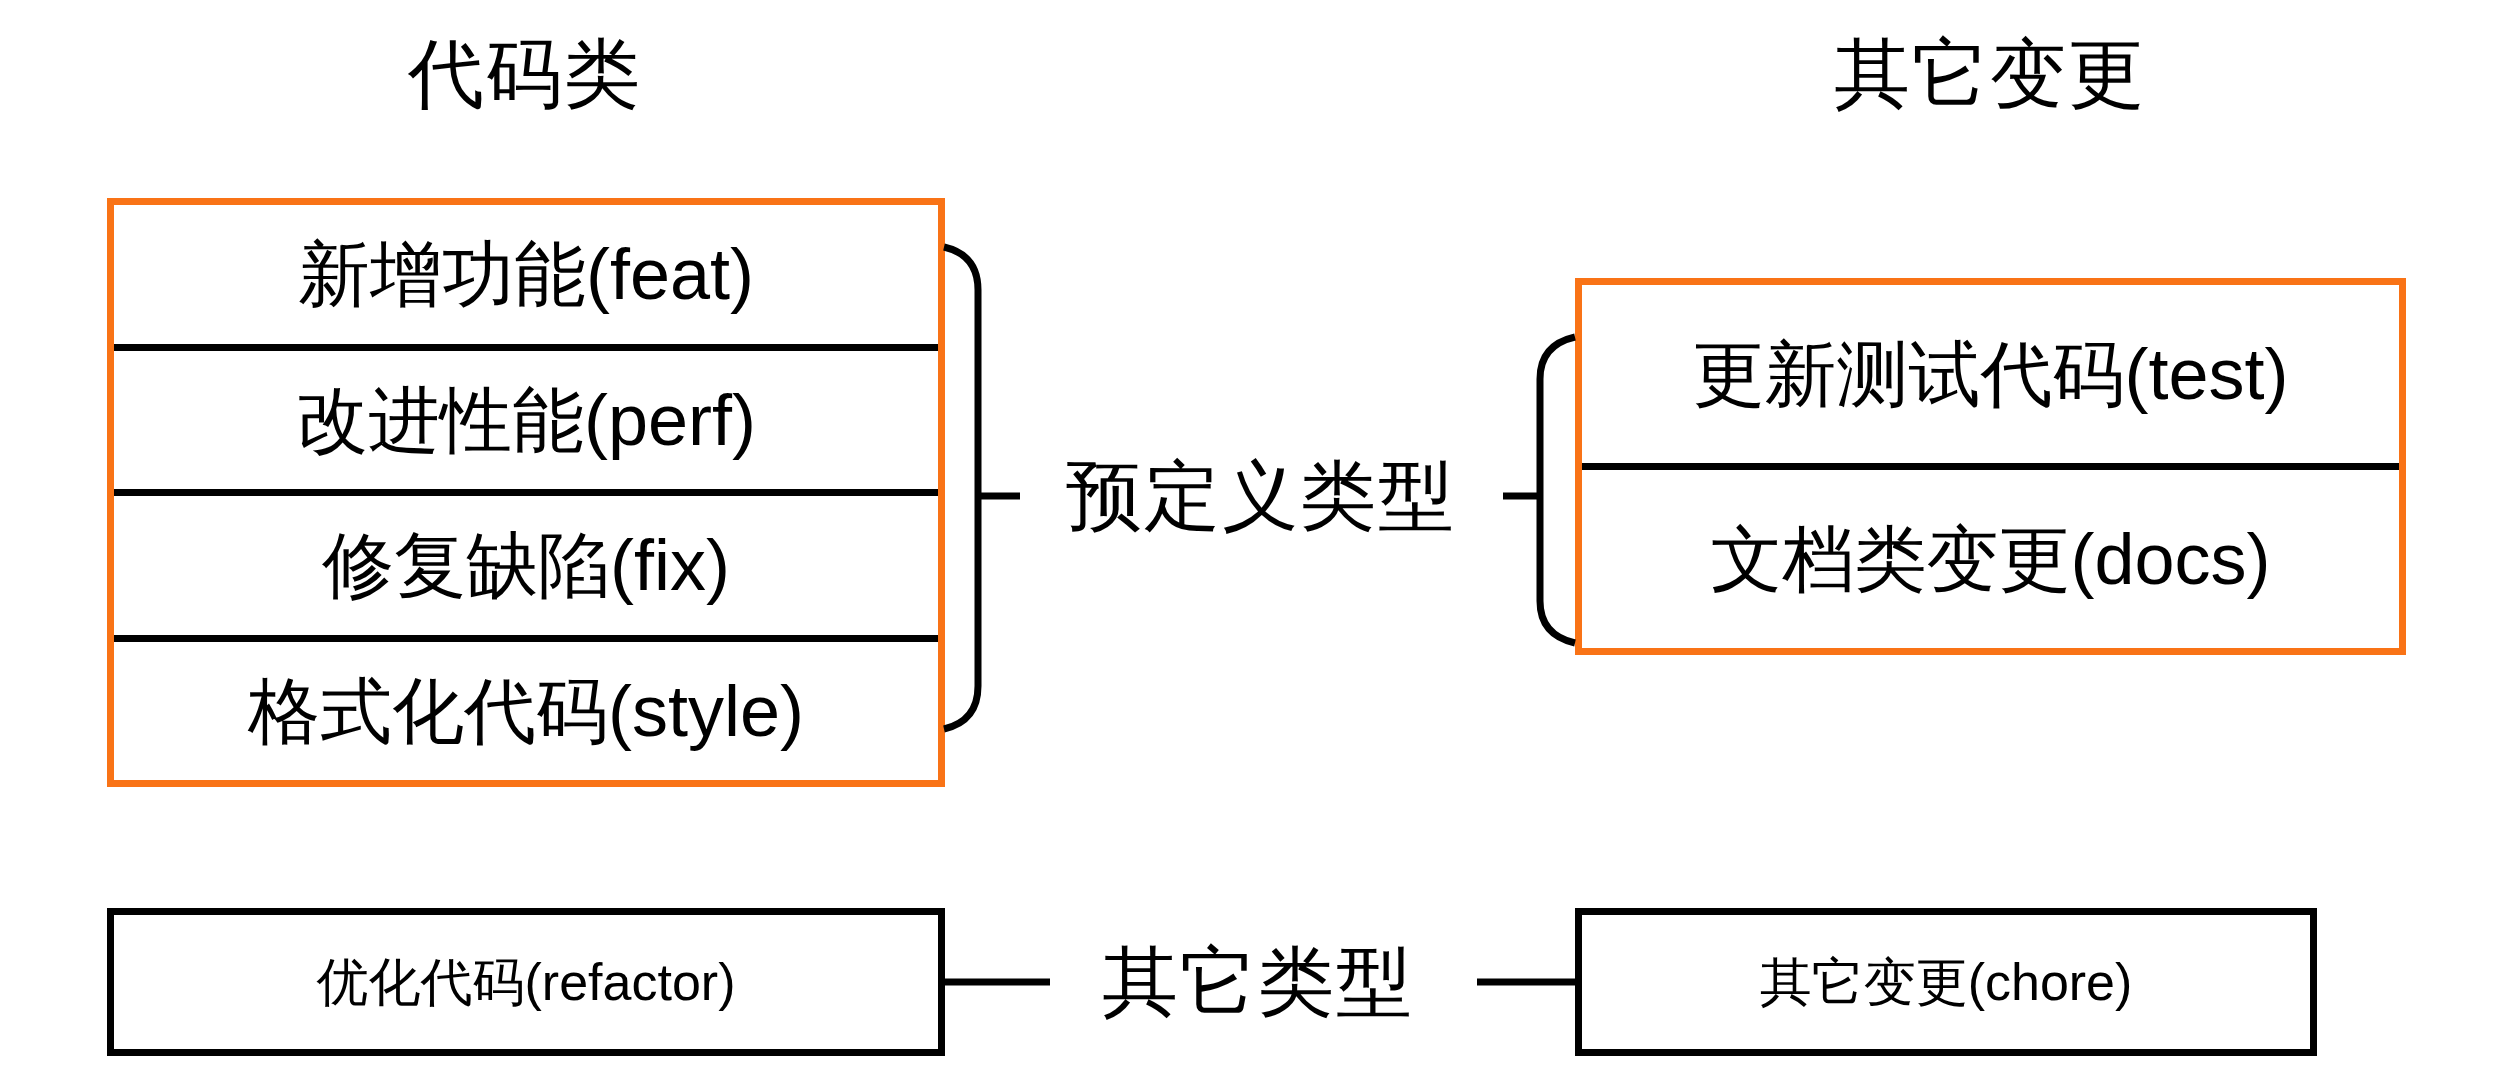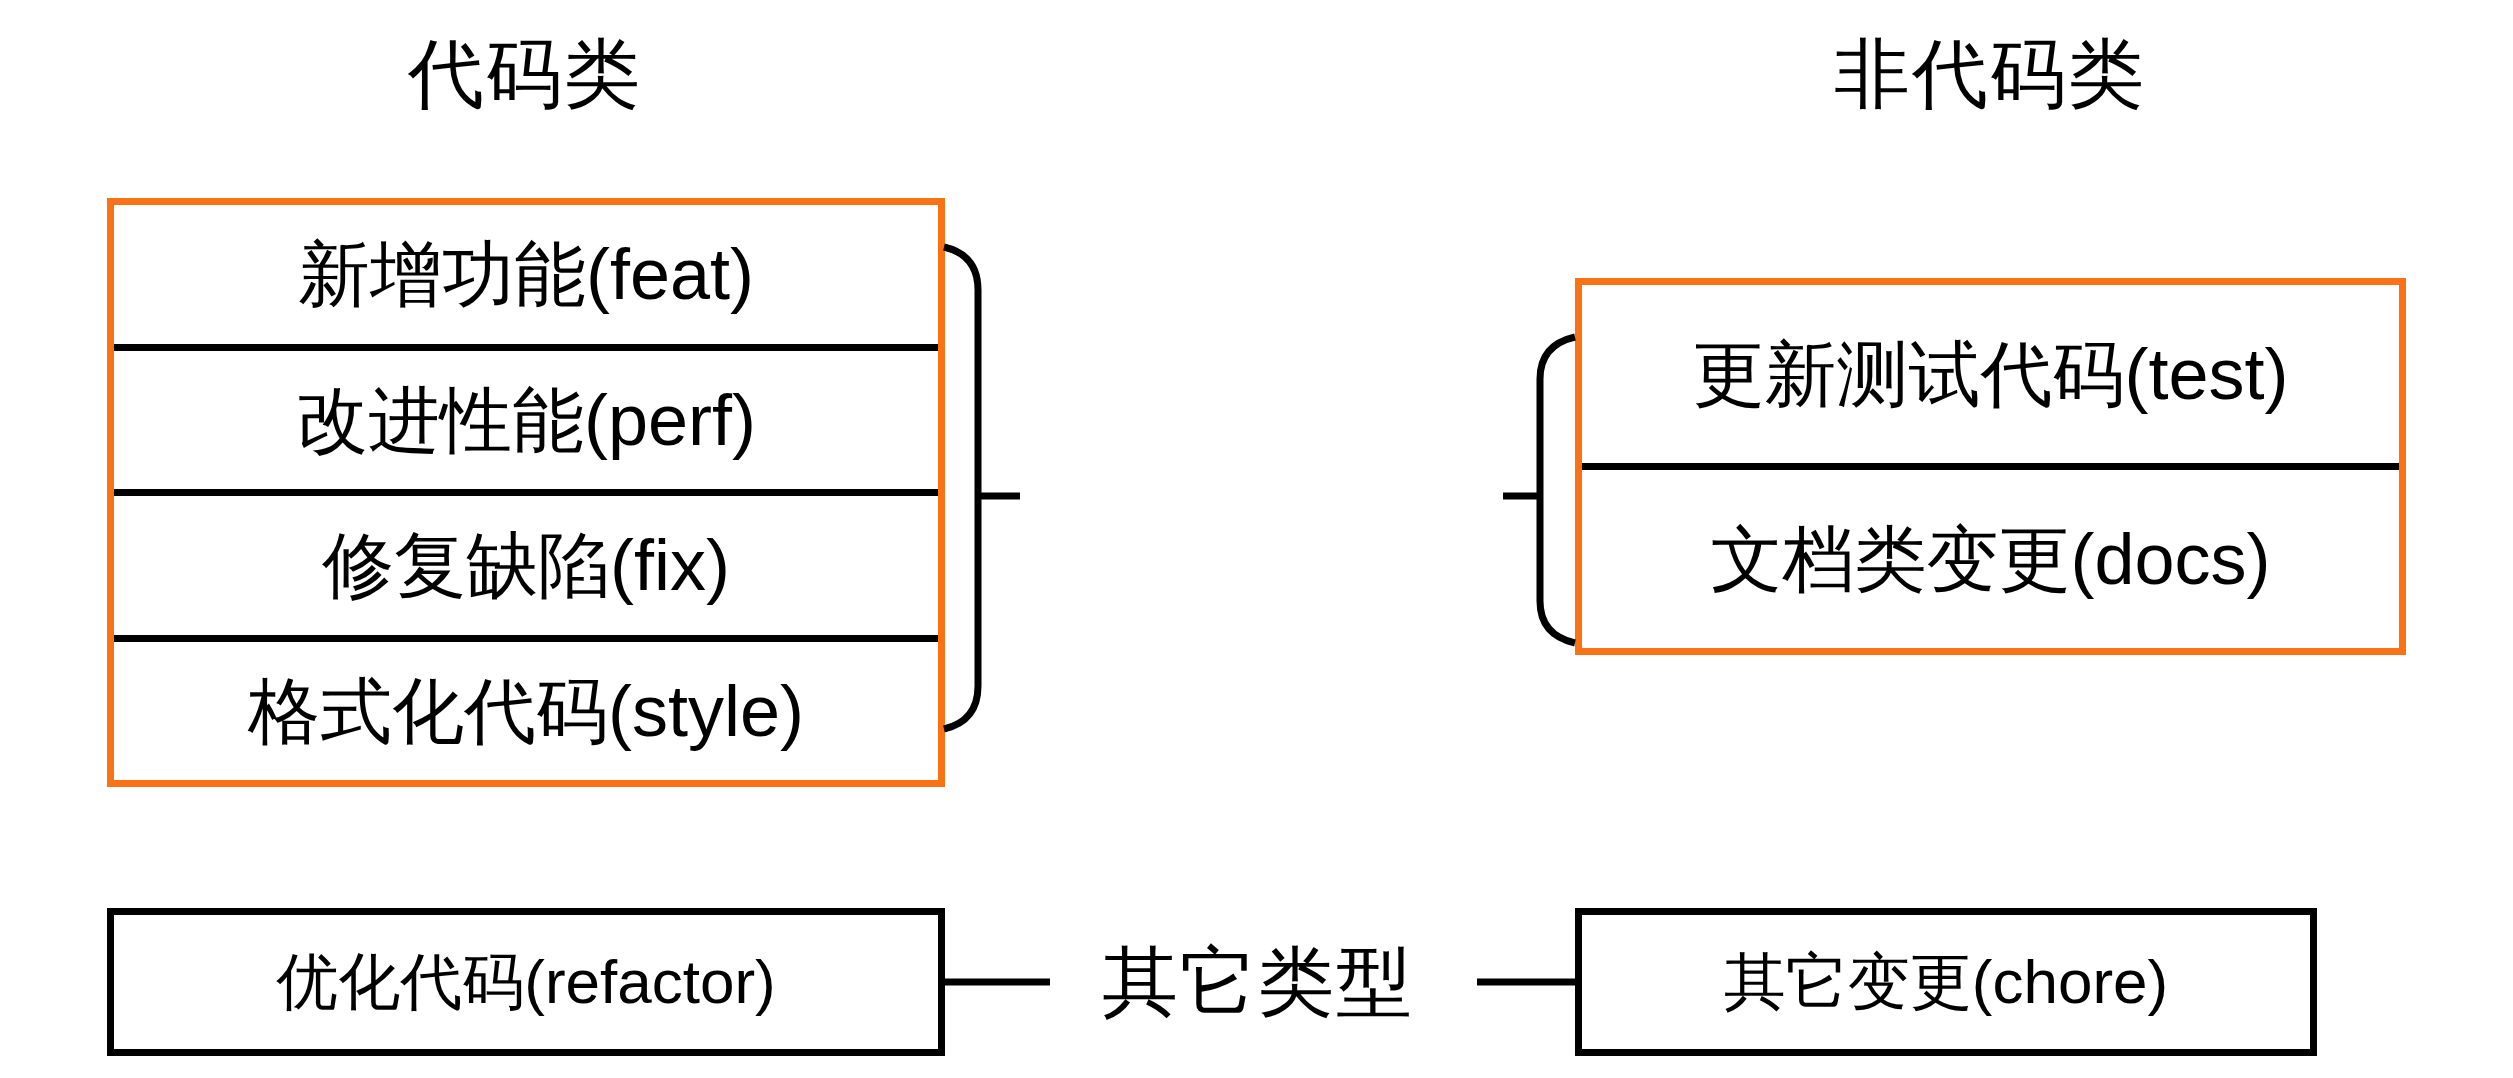--- a/index.html
+++ b/index.html
@@ -46,21 +46,21 @@
     border-top: none;
   }
   .simplebox {
     position: absolute;
     box-sizing: border-box;
     border: 7px solid #000000;
     background: #ffffff;
     display: flex;
     align-items: center;
     justify-content: center;
-    font-size: 62px;
+    font-size: 52px;
     line-height: 1;
     white-space: nowrap;
   }
   .midlabel {
     position: absolute;
     transform: translate(-50%, -50%);
     font-size: 76px;
     line-height: 1;
     white-space: nowrap;
     letter-spacing: 2px;
@@ -89,34 +89,35 @@
   #label-predefined { left: 1261px; top: 496px; }
   #label-other      { left: 1258px; top: 982px; }
 </style>
 </head>
 <body>
 
 <div class="canvas">
 
   <div class="title" id="title-left">代码类</div>
 
-  <div class="title" id="title-right">非代码类</div>
+  <div class="title" id="title-right">其它变更</div>
 
   <div class="stack" id="stack-code">
     <div class="row">新增功能(feat)</div>
     <div class="row">改进性能(perf)</div>
     <div class="row">修复缺陷(fix)</div>
     <div class="row">格式化代码(style)</div>
   </div>
 
   <div class="stack" id="stack-noncode">
     <div class="row">更新测试代码(test)</div>
     <div class="row">文档类变更(docs)</div>
   </div>
 
+  <div class="midlabel" id="label-predefined">预定义类型</div>
 
   <div class="simplebox" id="box-refactor">优化代码(refactor)</div>
 
   <div class="midlabel" id="label-other">其它类型</div>
 
   <div class="simplebox" id="box-chore">其它变更(chore)</div>
 
   <svg class="overlay" viewBox="0 0 2513 1078" xmlns="http://www.w3.org/2000/svg">
 
     <path d="M 944 247 Q 978 255 978 290 L 978 686 Q 978 721 944 729"></path>

